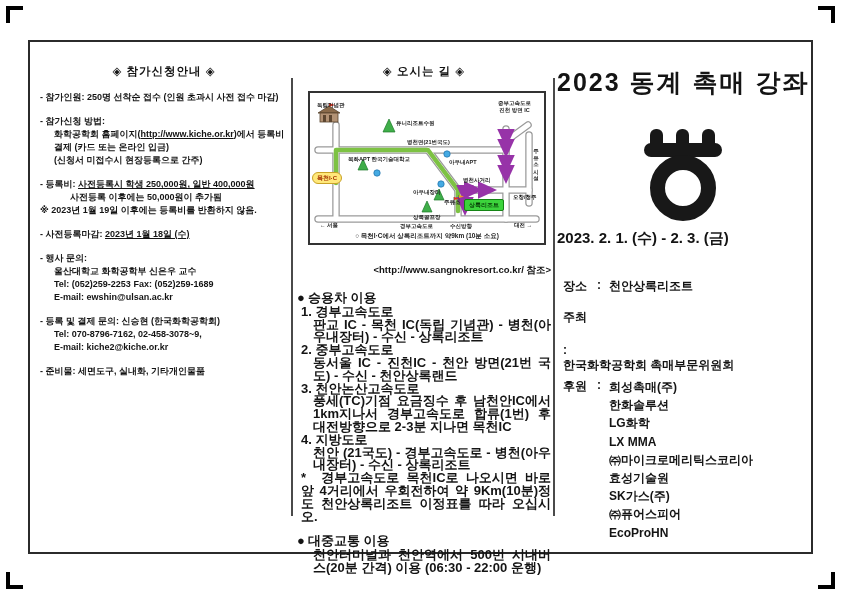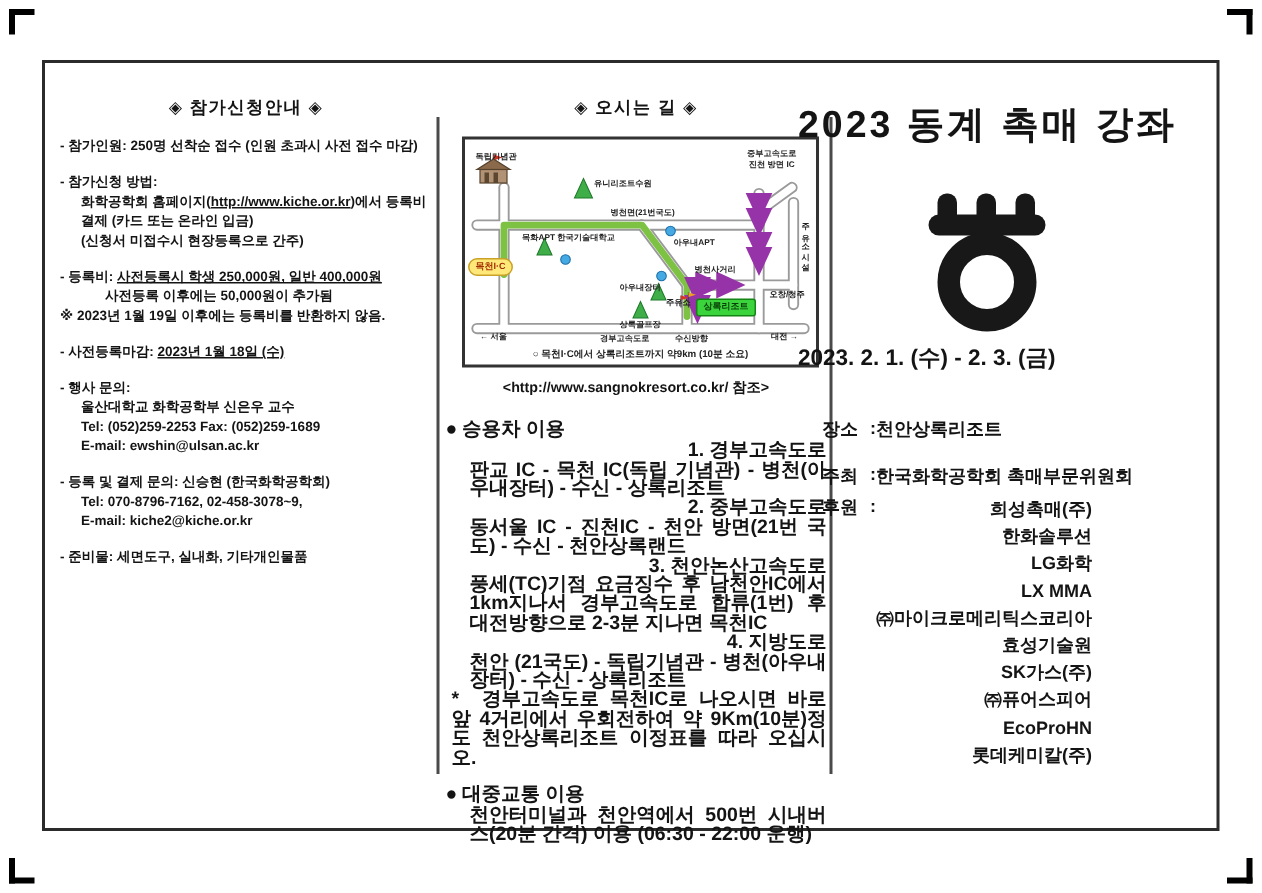--- a/index.html
+++ b/index.html
@@ -16,21 +16,21 @@
   .corner.br{right:6px;bottom:6px;border-right:4px solid #000;border-bottom:4px solid #000;}
 
   .sheet{position:absolute;left:28px;top:40px;width:781px;height:510px;border:2px solid #2b2b2b;background:#fff;}
   .vdivider{position:absolute;top:36px;width:2px;height:438px;background:#4a4a4a;}
   #divider1{left:261px;}
   #divider2{left:523px;}
 
   .col{position:absolute;top:0;}
   #col-left{left:10px;width:248px;}
   #col-mid{left:267px;width:254px;}
-  #col-right{left:502px;width:252px;}
+  #col-right{left:527px;width:252px;}
 
   .sec-title{margin-top:22px;text-align:center;font-size:11.5px;letter-spacing:1px;}
 
   
   .paras{margin-top:12px;font-size:9px;line-height:13px;}
   .para{margin-bottom:11px;}
   .pline{display:block;}
   .pline.i1{margin-left:14px;}
   .pline.i2{margin-left:30px;}
   .seg.u{text-decoration:underline;}
@@ -38,49 +38,49 @@
   
   .map-box{position:relative;margin:12px auto 0 11px;width:234px;height:150px;border:2px solid #333;background:#fff;}
   .map-box svg{position:absolute;left:0;top:0;}
   .map-label{position:absolute;font-size:5.5px;line-height:6.5px;color:#222;white-space:pre-line;}
   .map-label.center{text-align:center;}
   .map-label.vert{writing-mode:vertical-rl;letter-spacing:1px;}
   .badge{position:absolute;font-size:6px;line-height:8px;padding:1px 4px;border-radius:8px;white-space:nowrap;}
   .badge.yellow{background:#ffe87a;border:1px solid #c9a227;color:#a33000;}
   .badge.green{background:#3cd43c;border:1px solid #148514;color:#073f07;border-radius:2px;}
   .map-caption{position:absolute;left:0;bottom:2px;width:100%;text-align:center;font-size:6.5px;color:#222;}
-  .map-link{margin-top:7px;text-align:center;font-size:9.5px;}
+  .map-link{margin-top:19px;text-align:right;font-size:9.5px;}
 
   
   .dir{margin-top:15px;font-size:13px;line-height:12.8px;}
   .dir-head{margin-bottom:1px;}
   .bullet{display:inline-block;width:11px;}
-  .route-title{margin-left:4px;text-align:right;}
+  .route-title{margin-left:4px;}
   .route-body{margin-left:16px;text-align:justify;}
   .dir-note{margin-left:4px;text-align:justify;}
   .dir-note .note-body{margin-left:8px;}
   .transit{margin-top:12px;}
   .transit-body{margin-left:16px;text-align:justify;}
 
   
   .main-title{margin-top:24px;text-align:center;font-size:25px;letter-spacing:2px;white-space:nowrap;}
   .logo{position:relative;width:78px;height:92px;margin:30px auto 0 auto;}
   .logo .prong{position:absolute;top:0;width:13px;height:24px;background:#181818;border-radius:6px;}
   .logo .prong.p1{left:6px;} .logo .prong.p2{left:32px;} .logo .prong.p3{left:58px;}
   .logo .bar{position:absolute;top:14px;left:0;width:78px;height:14px;background:#181818;border-radius:7px;}
   .logo .ring{position:absolute;top:26px;left:6px;width:36px;height:36px;border:15px solid #181818;border-radius:50%;}
   .event-date{margin-top:8px;text-align:left;font-size:15px;white-space:nowrap;}
   .info{margin-top:30px;margin-left:6px;font-size:12px;}
-  .info-row{display:flex;margin-bottom:14px;text-align:right;}
+  .info-row{display:flex;margin-bottom:14px;}
   .info-label{width:34px;flex:0 0 34px;}
   .info-colon{width:12px;flex:0 0 12px;}
   .info-value{white-space:nowrap;}
   .sponsor-block{display:flex;margin-bottom:2px;}
   .sponsor-list .sponsor-item{line-height:18.2px;white-space:nowrap;}
-  #host-row{margin-bottom:4px;}
+  #host-row{margin-bottom:4px;flex-direction:column;}
 </style>
 </head>
 <body>
 
 <div class="corner tl"></div>
 <div class="corner tr"></div>
 <div class="corner bl"></div>
 <div class="corner br"></div>
 
 <div class="sheet">
@@ -233,21 +233,21 @@
           <div>
             <div class="route-title">2. 중부고속도로</div>
             <div class="route-body">동서울 IC - 진천IC - 천안 방면(21번 국도) - 수신 - 천안상록랜드</div>
           </div>
           <div>
             <div class="route-title">3. 천안논산고속도로</div>
             <div class="route-body">풍세(TC)기점 요금징수 후 남천안IC에서 1km지나서 경부고속도로 합류(1번) 후 대전방향으로 2-3분 지나면 목천IC</div>
           </div>
           <div>
             <div class="route-title">4. 지방도로</div>
-            <div class="route-body">천안 (21국도) - 독립기념관 - 병천(아우내장터) - 수신 - 상록리조트</div>
+            <div class="route-body">천안 (21국도) - 경부고속도로 - 병천(아우내장터) - 수신 - 상록리조트</div>
           </div>
         </div>
       <div class="dir-note">
         <span>*</span>
         <span class="note-body">경부고속도로 목천IC로 나오시면 바로 앞 4거리에서 우회전하여 약 9Km(10분)정도 천안상록리조트 이정표를 따라 오십시오.</span>
       </div>
     </div>
 
     <div class="dir transit">
       <div class="dir-head">
@@ -287,18 +287,17 @@
         <div class="sponsor-list" id="sponsor-list">
             <div class="sponsor-item">희성촉매(주)</div>
             <div class="sponsor-item">한화솔루션</div>
             <div class="sponsor-item">LG화학</div>
             <div class="sponsor-item">LX MMA</div>
             <div class="sponsor-item">㈜마이크로메리틱스코리아</div>
             <div class="sponsor-item">효성기술원</div>
             <div class="sponsor-item">SK가스(주)</div>
             <div class="sponsor-item">㈜퓨어스피어</div>
             <div class="sponsor-item">EcoProHN</div>
-            <div class="sponsor-item">롯데케미칼(주)</div>
           </div>
       </div>
     </div>
   </div>
 </div>
 
 </body></html>

